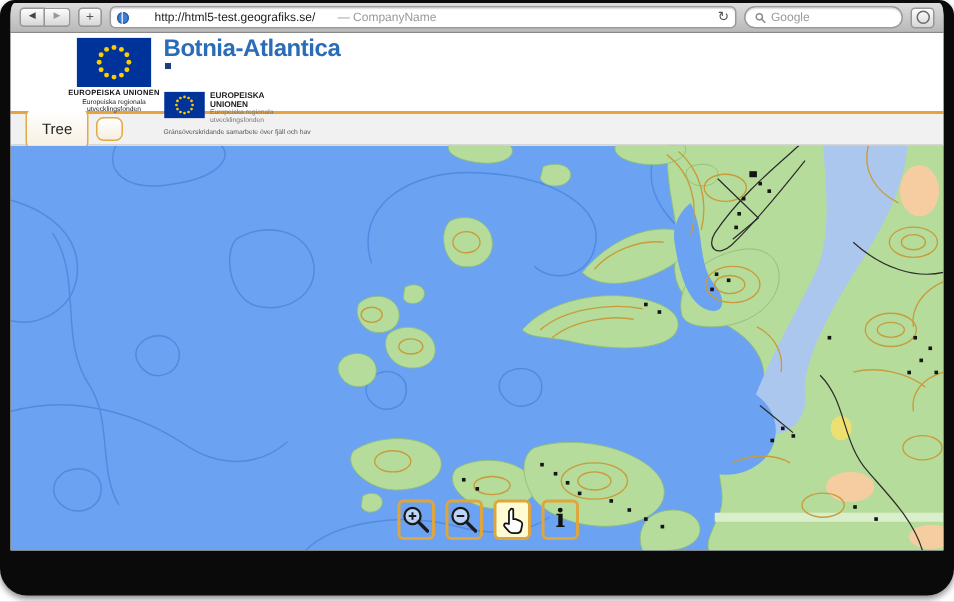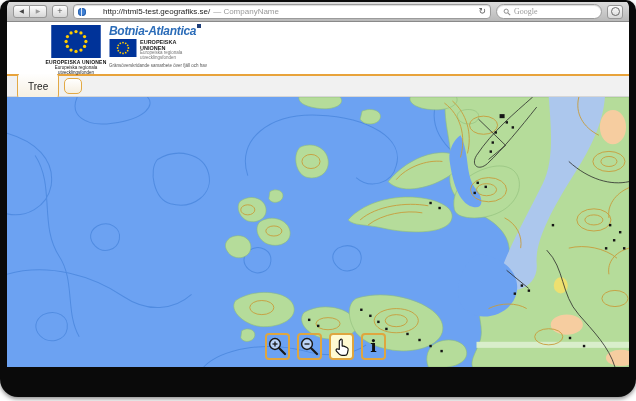--- a/index.html
+++ b/index.html
@@ -17,36 +17,36 @@
   .navbtn.fwd{border-radius:0 3px 3px 0;border-left:none;color:#999;}
   .addbtn{width:16px;height:13px;background:linear-gradient(#fdfdfd,#d7d7d7);border:1px solid #979797;
     border-radius:3px;font-size:9px;line-height:11px;text-align:center;color:#555;padding:0;}
   .addressbar{flex:1;height:13px;background:#fff;border:1px solid #9b9b9b;border-radius:4px;
     display:flex;align-items:center;gap:3px;padding:0 4px;font-size:8px;box-shadow:inset 0 1px 1px rgba(0,0,0,.15);}
   .favicon{width:8px;height:8px;border-radius:50%;background:#3E7FD4;
     box-shadow:inset 0 0 0 1px #2a62ad;position:relative;flex:0 0 auto;}
   .favicon::after{content:"";position:absolute;left:3px;top:0;width:2px;height:8px;
     border-left:1px solid rgba(255,255,255,.8);}
   .urltext{color:#1c1c1c;white-space:nowrap;padding-left:14px;}
-  .urlsuffix{color:#999;white-space:nowrap;}
+  .urlsuffix{color:#999;white-space:nowrap;margin-left:12px;}
   .reload{margin-left:auto;color:#555;font-size:9px;line-height:9px;}
   .searchbar{width:92px;height:13px;background:#fff;border:1px solid #9b9b9b;border-radius:8px;
     display:flex;align-items:center;gap:3px;padding:0 6px;font-size:8px;color:#9a9a9a;
-    box-shadow:inset 0 1px 1px rgba(0,0,0,.15);font-family:Liberation Serif, serif;}
+    box-shadow:inset 0 1px 1px rgba(0,0,0,.15);}
   .cornerbtn{width:16px;height:14px;background:linear-gradient(#fdfdfd,#d7d7d7);border:1px solid #979797;
     border-radius:3px;padding:0;display:flex;align-items:center;justify-content:center;}
   .ringicon{width:7px;height:7px;border:1.5px solid #6b6b6b;border-radius:50%;}
   
   .logostrip{height:52px;background:#fff;position:relative;}
   .eublock{position:absolute;left:30px;top:3px;width:78px;text-align:center;}
   .euflag-big{width:58px;height:33px;display:block;margin:0 auto;}
   .eucap1{font-size:5px;font-weight:bold;color:#111;margin-top:1px;letter-spacing:.2px;}
   .eucap2{font-size:4.5px;color:#222;}
   .bablock{position:absolute;left:102px;top:2px;width:120px;}
-  .batitle{font-size:12px;font-weight:bold;color:#2B6CB8;letter-spacing:-.3px;font-style:italic;}
+  .batitle{font-size:16px;font-weight:bold;color:#2B6CB8;letter-spacing:-.3px;}
   .basq{display:inline-block;width:4px;height:4px;background:#1F3F7A;margin-left:1px;vertical-align:top;}
   .barow{display:flex;gap:3px;margin-top:1px;}
   .euflag-small{width:28px;height:18px;flex:0 0 auto;}
   .bacol{line-height:1.1;}
   .baeu{font-size:5.5px;font-weight:bold;color:#222;}
   .bafund{font-size:4.5px;color:#777;}
   .batag{font-size:4.5px;color:#555;margin-top:2px;white-space:nowrap;}
   .orangerule{height:2px;background:#E8A33B;}
   
   .btnbar{height:21px;background:#f1f1f1;border-bottom:1px solid #d6d6d6;display:flex;

